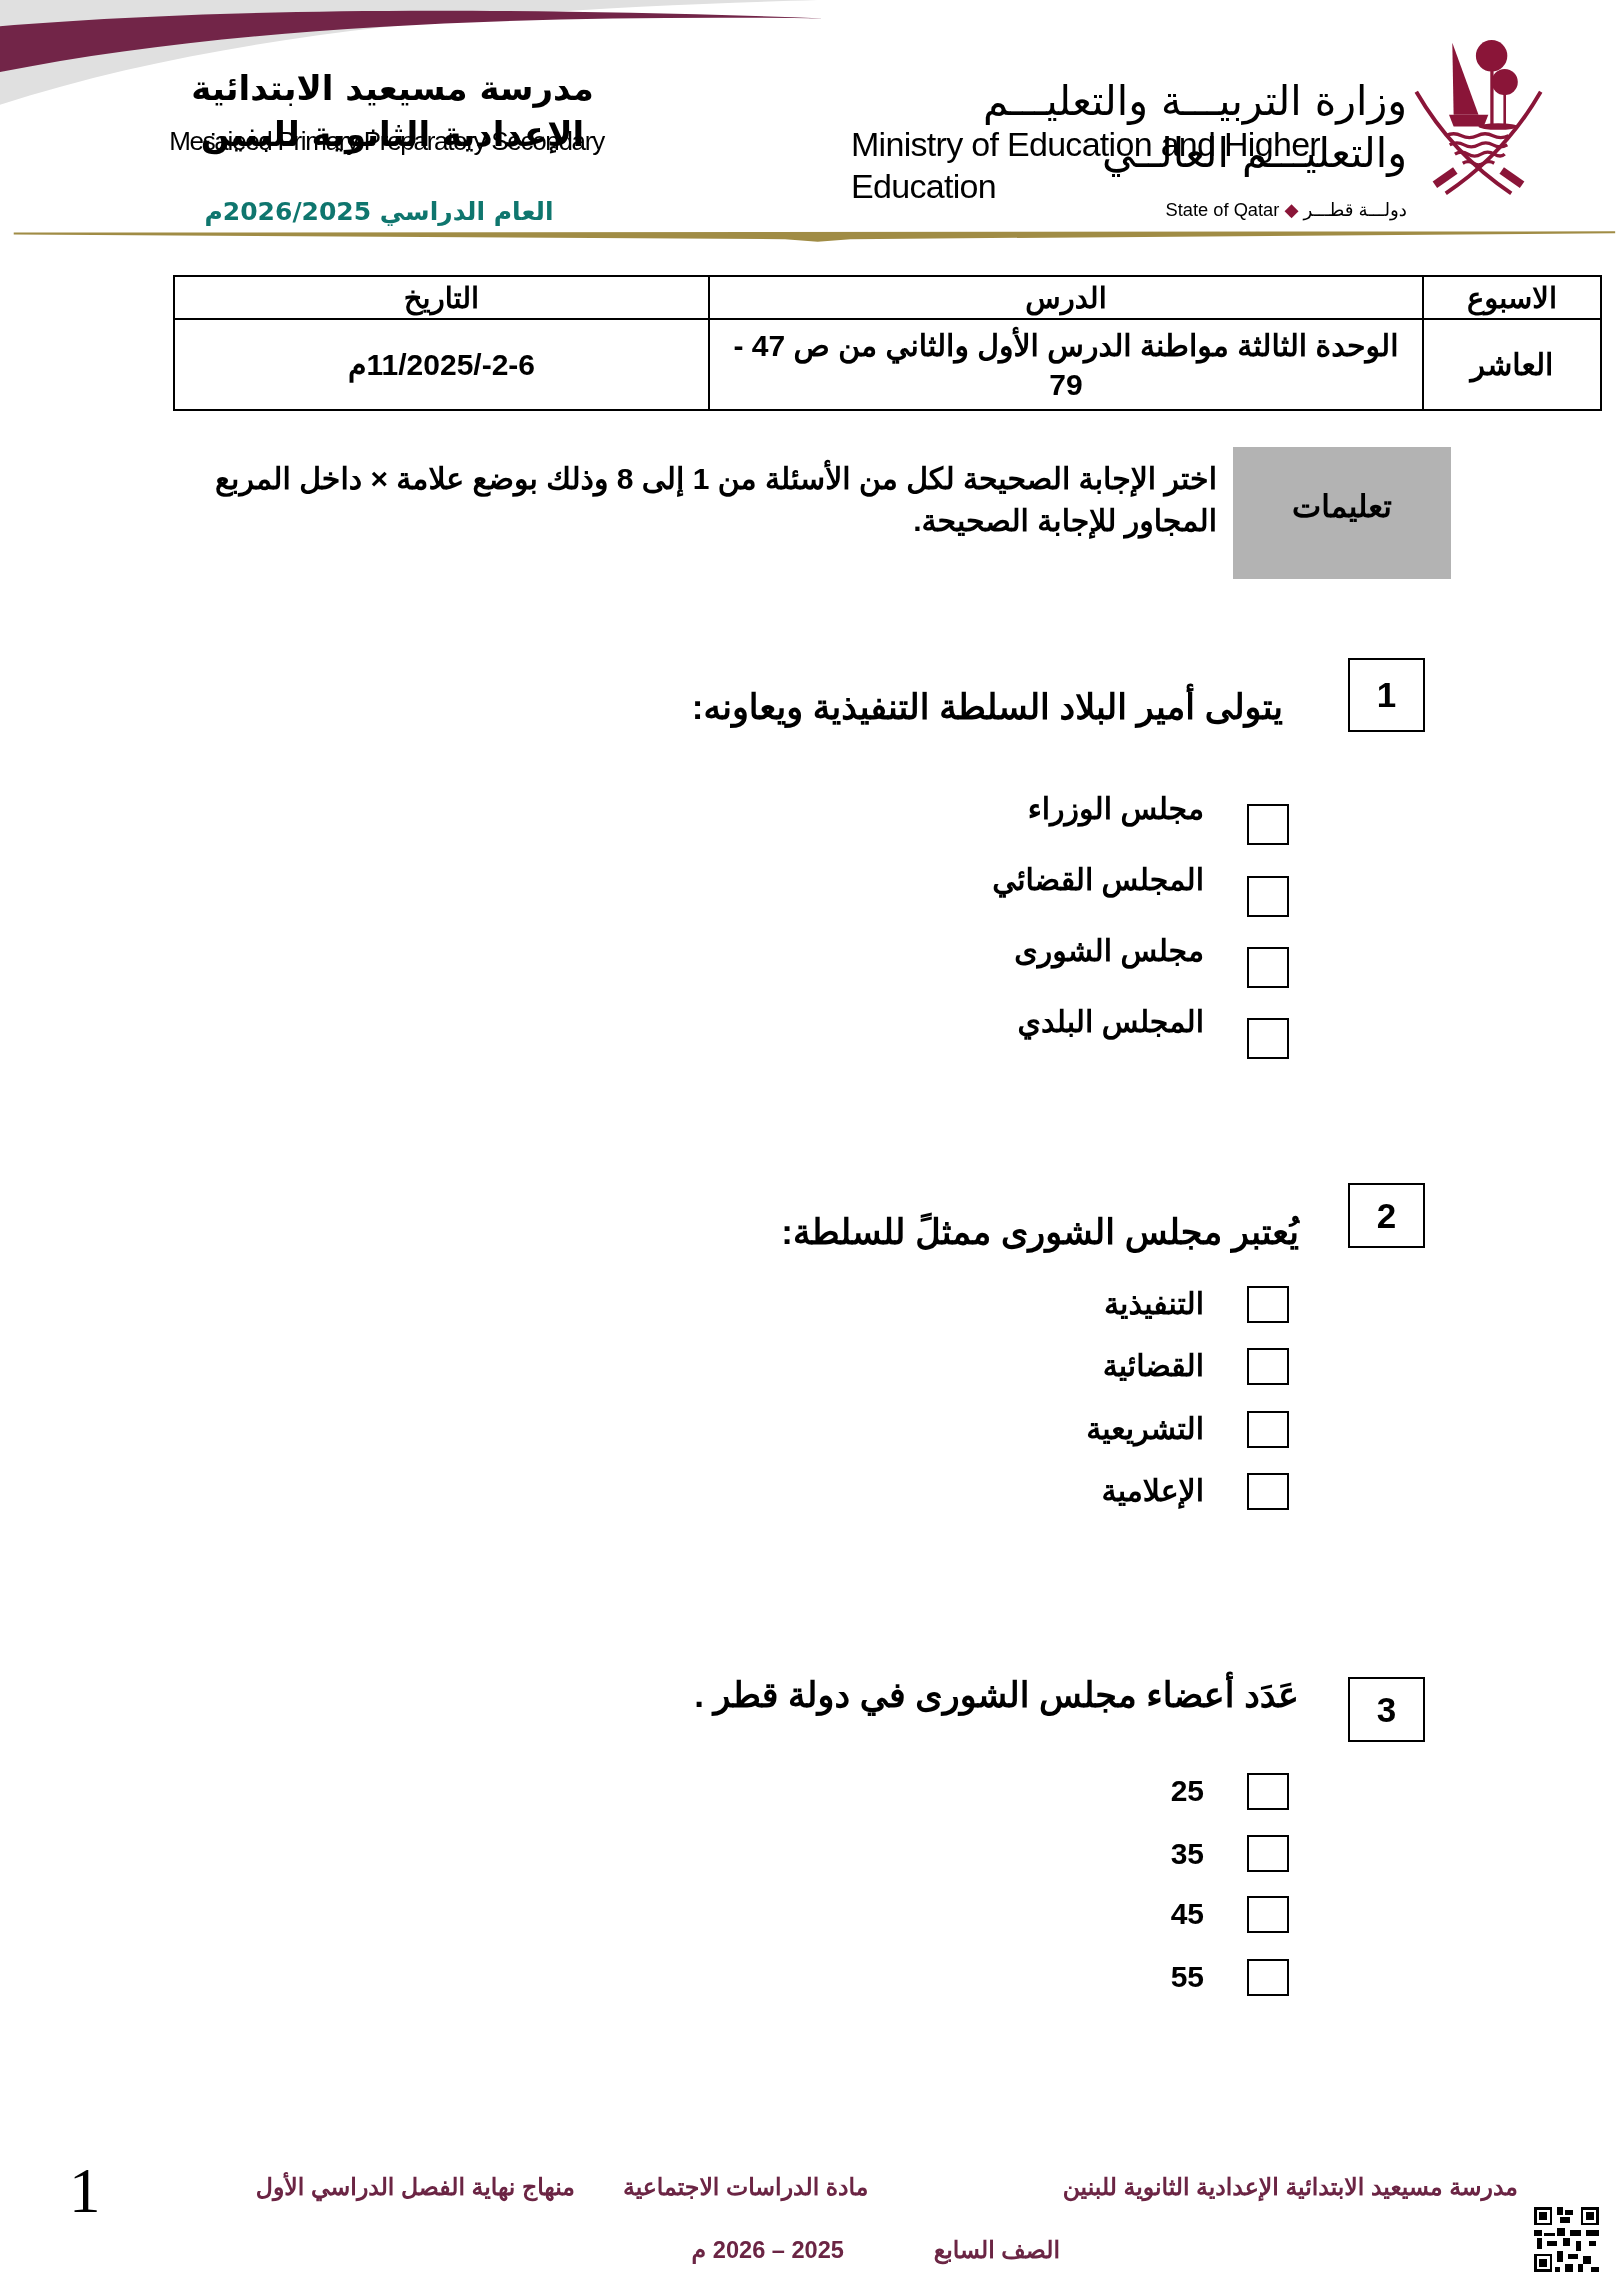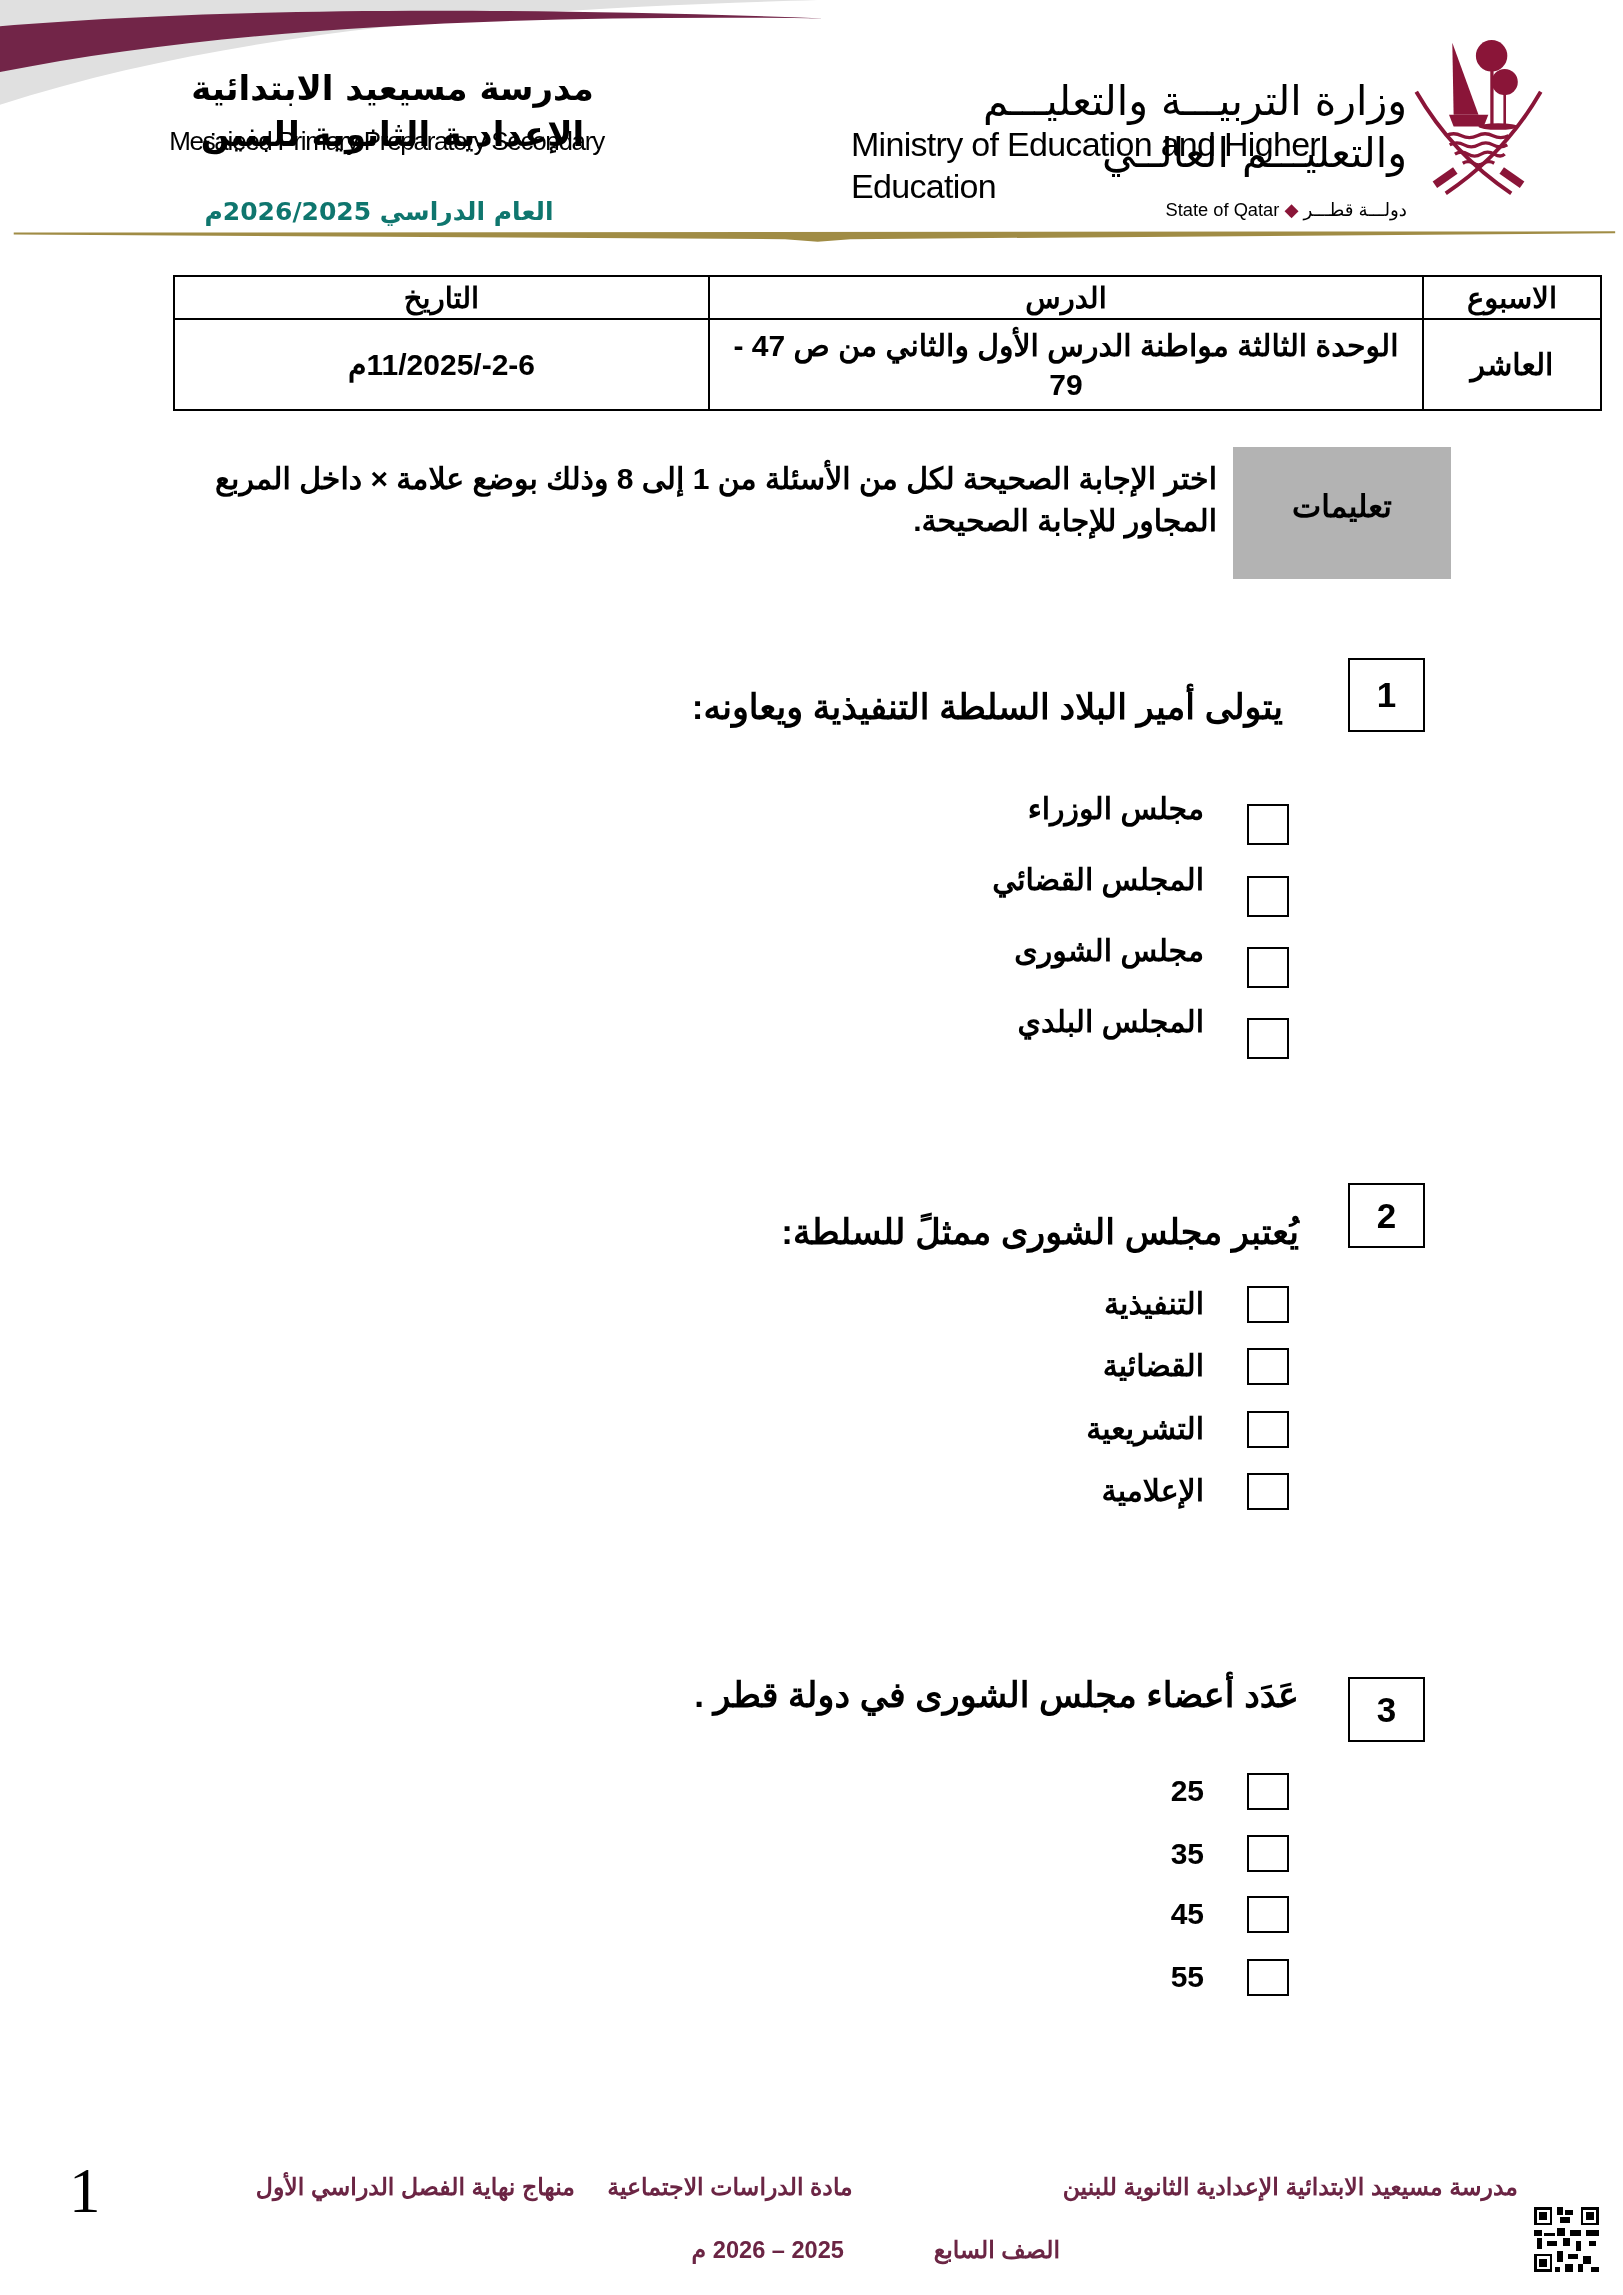--- a/index.html
+++ b/index.html
@@ -172,21 +172,21 @@
 <div class="abs opt rtl" style="left:746px; top:1771px;">25</div>
 <div class="abs cbox" style="left:1247px; top:1835px; height:37px;"></div>
 <div class="abs opt rtl" style="left:746px; top:1834px;">35</div>
 <div class="abs cbox" style="left:1247px; top:1896px; height:37px;"></div>
 <div class="abs opt rtl" style="left:746px; top:1894px;">45</div>
 <div class="abs cbox" style="left:1247px; top:1959px; height:37px;"></div>
 <div class="abs opt rtl" style="left:746px; top:1957px;">55</div>
 
 <div class="abs page-num">1</div>
 <div class="abs foot rtl" style="left:1040px; top:2172px; width:478px; text-align:right;">مدرسة مسيعيد الابتدائية الإعدادية الثانوية للبنين</div>
-<div class="abs foot rtl" style="left:599px; top:2172px; width:262px; text-align:center;">مادة الدراسات الاجتماعية</div>
+<div class="abs foot rtl" style="left:623px; top:2172px; width:262px; text-align:left;">مادة الدراسات الاجتماعية</div>
 <div class="abs foot rtl" style="left:222px; top:2172px; width:353px; text-align:right;">منهاج نهاية الفصل الدراسي الأول</div>
 <div class="abs foot rtl" style="left:903px; top:2235px; width:157px; text-align:right;">الصف السابع</div>
 <div class="abs foot rtl" style="left:648px; top:2235px; width:196px; text-align:right;">2025 – 2026 م</div>
 
 <svg id="qr" class="abs" viewBox="0 0 25 25" shape-rendering="crispEdges">
   <rect width="25" height="25" fill="#fff"></rect>
   <g fill="#000">
     <rect x="0" y="0" width="7" height="7"></rect>
       <rect x="1" y="1" width="5" height="5" fill="#fff"></rect>
       <rect x="2" y="2" width="3" height="3"></rect>

